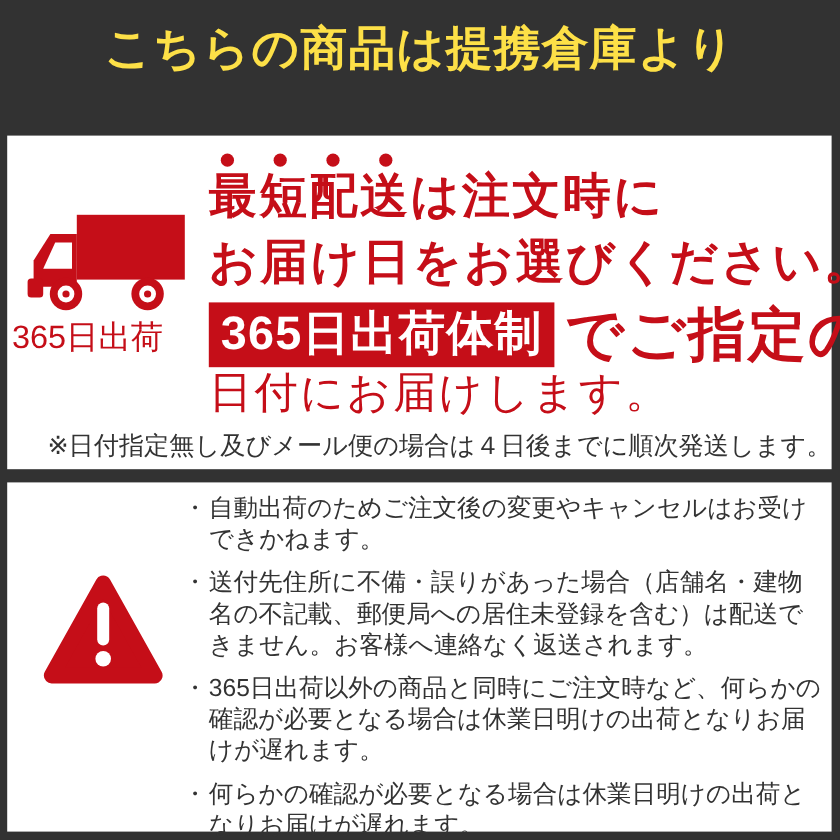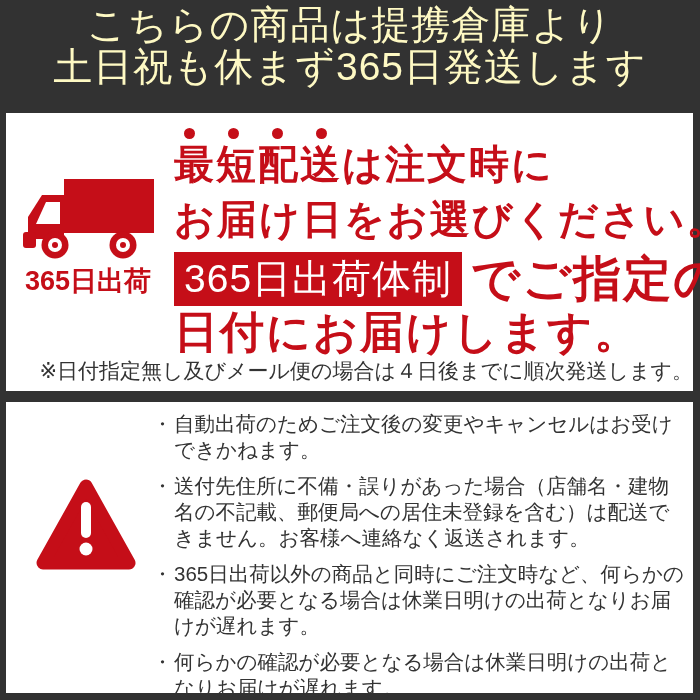--- a/index.html
+++ b/index.html
@@ -10,45 +10,45 @@
   .page{
     position:relative;
     width:700px;height:700px;
     background:#323232;
     overflow:hidden;
     margin:0 auto;
   }
   
   .banner{
     position:absolute;left:0;top:0;width:700px;height:113px;
-    color:#fef9c3;
+    color:#fde047;
     text-align:center;
-    font-weight:normal;
+    font-weight:bold;
     font-size:39px;
     line-height:42px;
     letter-spacing:1px;
-    padding-top:4px;
+    padding-top:20px;
     box-sizing:border-box;
   }
   
   .panel{
     position:absolute;
     left:6px;width:687px;
     background:#ffffff;
   }
   .panel-shipping{top:113px;height:278px;}
   .panel-caution{top:402px;height:291px;}
 
   
   .truck{position:absolute;left:12px;top:62px;width:140px;height:88px;}
   .truck-label{
     position:absolute;left:4px;top:150px;width:156px;
-    text-align:center;
-    color:var(--red);
-    font-weight:bold;
+    text-align:left;
+    color:var(--red);
+    font-weight:normal;
     font-size:27px;
     white-space:nowrap;
   }
   .dots{
     position:absolute;left:178px;top:15px;
     display:flex;gap:33px;
   }
   .dots i{
     display:block;width:11px;height:11px;border-radius:50%;
     background:var(--red);
@@ -64,38 +64,38 @@
   }
   .highlight-row{
     position:absolute;left:168px;top:134px;
     display:flex;align-items:center;
     white-space:nowrap;
   }
   .highlight-box{
     display:inline-block;
     background:var(--red);
     color:#ffffff;
-    font-weight:normal;
+    font-weight:bold;
     font-size:39px;
     line-height:39px;
     padding:7px 10px 8px 10px;
     letter-spacing:1px;
   }
   .highlight-suffix{
     color:var(--red);
     font-weight:bold;
     font-size:48px;
     letter-spacing:2px;
     margin-left:9px;
   }
   .body2{
     position:absolute;left:168px;top:190px;
     color:var(--red);
-    font-weight:bold;
-    font-size:44px;
+    font-weight:normal;
+    font-size:36px;
     letter-spacing:2px;
     white-space:nowrap;
   }
   .note{
     position:absolute;left:0;right:0;bottom:6px;
     text-align:right;
     color:#333333;
     font-size:21px;
     letter-spacing:0px;
     white-space:nowrap;
@@ -126,21 +126,20 @@
   .caution-item .marker{flex:0 0 22px;}
   .caution-item .item-text{flex:1;}
 </style>
 </head>
 <body>
 
 <div class="page">
 
   <div class="banner">
     <div>こちらの商品は提携倉庫より</div>
-    <div>土日祝も休まず365日発送します</div>
   </div>
 
   <div class="panel panel-shipping">
 
     <svg class="truck" viewBox="0 0 140 88" aria-hidden="true">
 
       <rect x="46" y="4" width="90" height="54" fill="#c50e18"></rect>
 
       <path d="M 24,20 L 46,20 L 46,64 L 10,64 L 10,42 Z" fill="#c50e18"></path>
 

